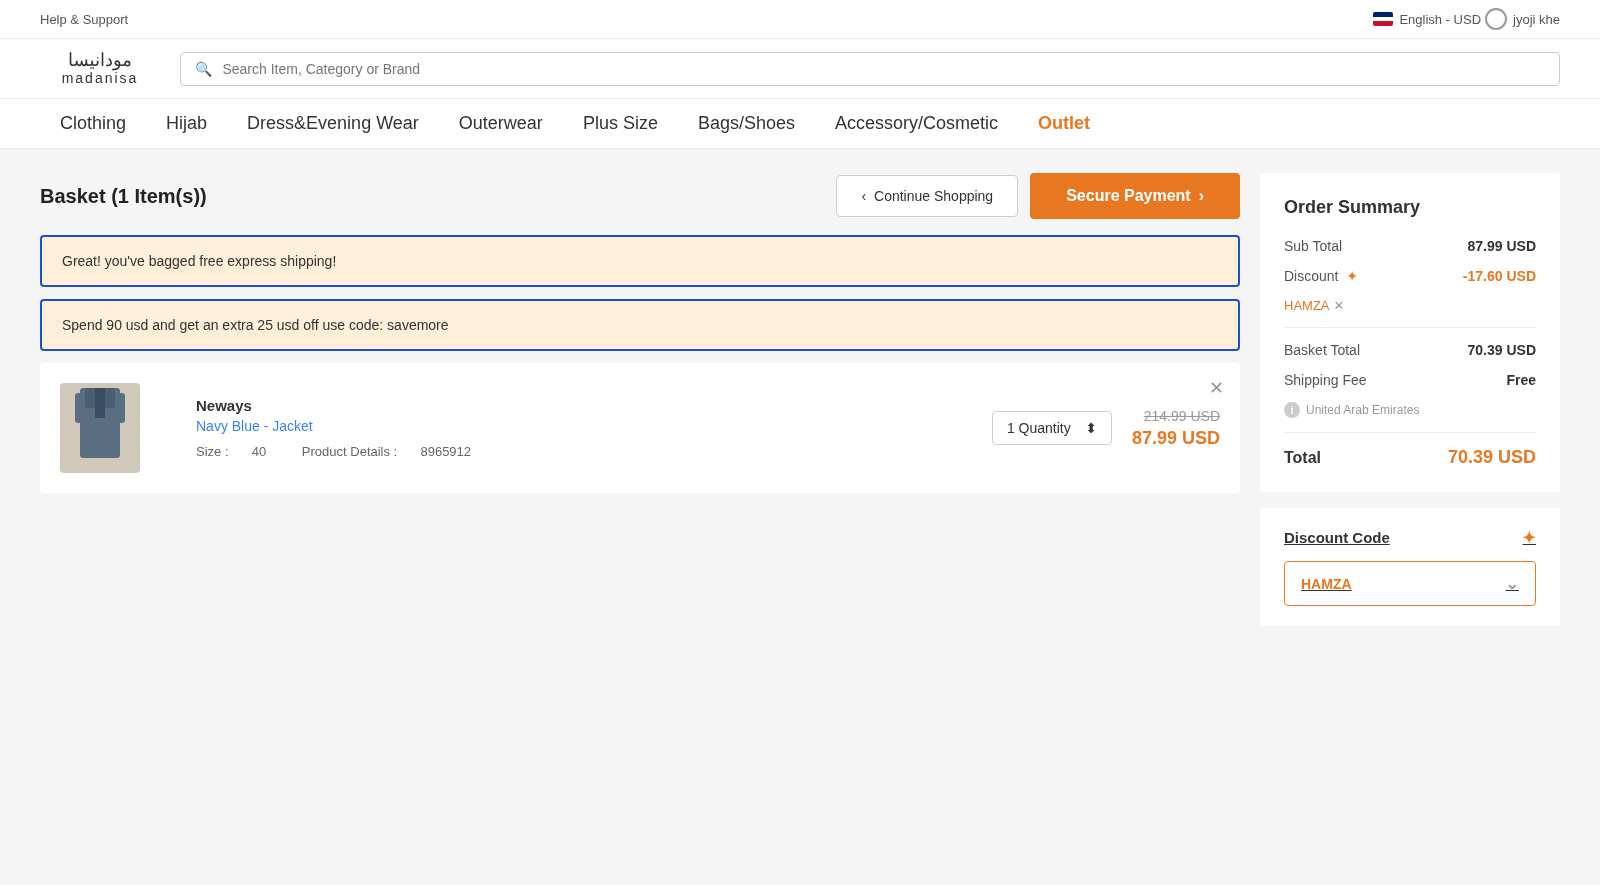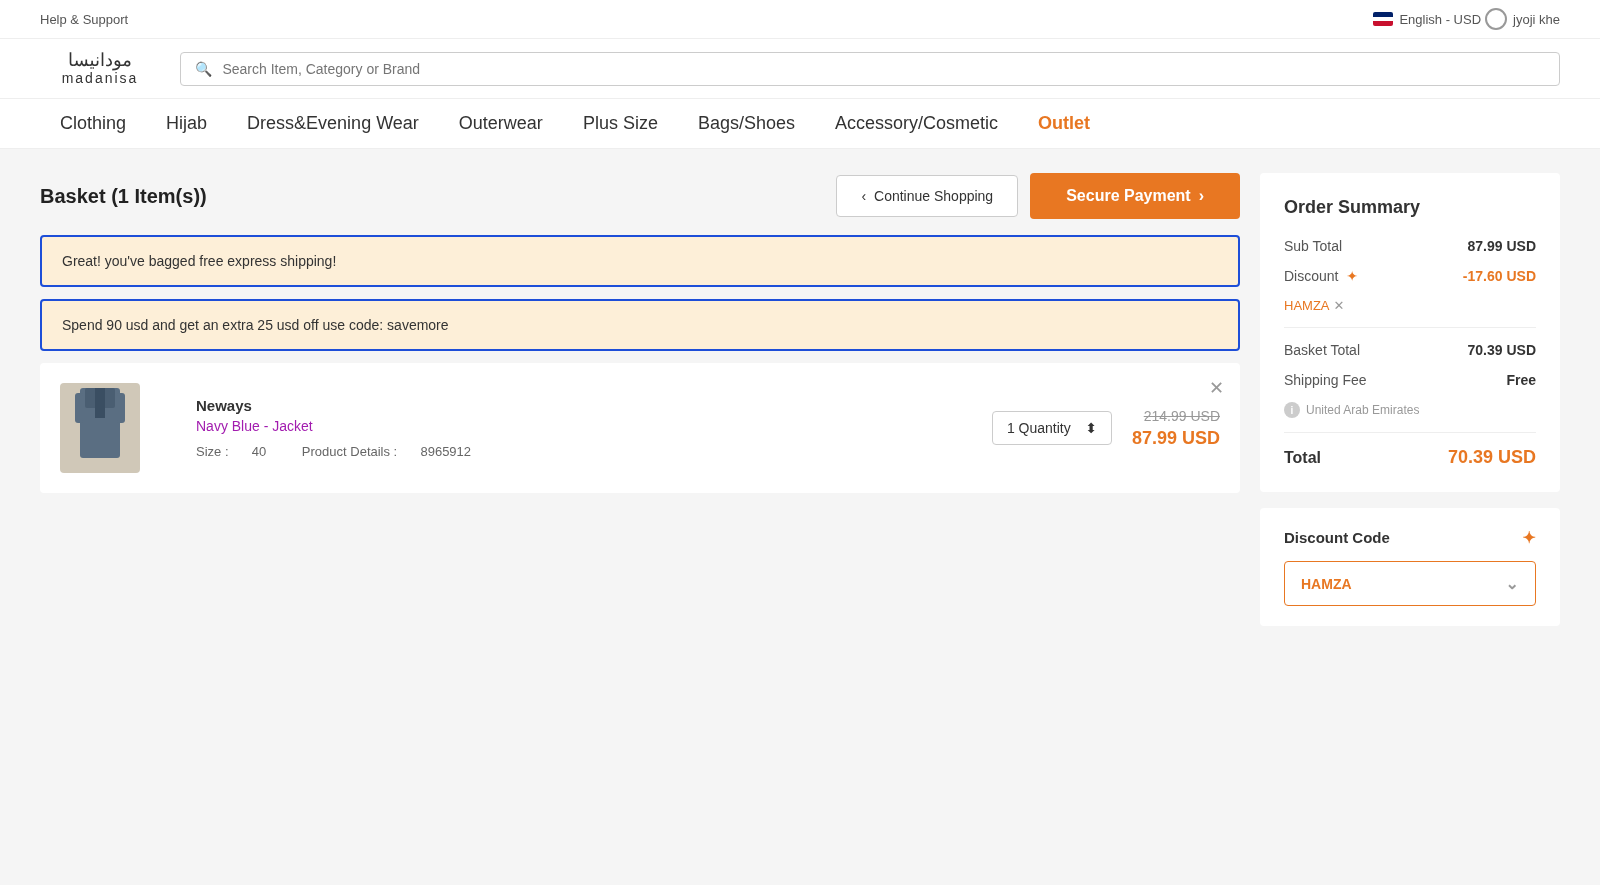--- a/index.html
+++ b/index.html
@@ -146,21 +146,21 @@
       border-radius: 4px;
       overflow: hidden;
       flex-shrink: 0;
       display: flex;
       align-items: center;
       justify-content: center;
     }
     .item-image svg { width: 50px; height: 80px; }
     .item-info { flex: 1; margin-left: 36px; }
     .item-brand { font-weight: bold; font-size: 15px; margin-bottom: 4px; }
-    .item-name { color: #a21caf; font-size: 14px; margin-bottom: 10px; }
+    .item-name { color: #3b82f6; font-size: 14px; margin-bottom: 10px; }
     .item-meta { font-size: 13px; color: #666; }
     .item-meta span { margin-right: 16px; }
     .quantity-selector {
       border: 1px solid #ccc;
       border-radius: 4px;
       padding: 8px 14px;
       font-size: 14px;
       cursor: pointer;
       display: flex;
       align-items: center;
@@ -216,20 +216,21 @@
     .shipping-info { display: flex; align-items: center; gap: 6px; color: #999; font-size: 12px; margin-top: 4px; }
     .info-circle { width: 16px; height: 16px; border-radius: 50%; background: #ccc; color: #fff; display: inline-flex; align-items: center; justify-content: center; font-size: 10px; font-weight: bold; flex-shrink: 0; }
     .total-row { display: flex; justify-content: space-between; align-items: center; margin-top: 8px; font-size: 16px; font-weight: bold; }
     .total-row .total-value { color: #e87722; font-size: 18px; font-weight: bold; }
 
     
     .discount-code-section {
       background: #fff;
       border-radius: 4px;
       padding: 20px 24px;
+      text-decoration: underline;
     }
     .discount-code-header {
       display: flex;
       align-items: center;
       justify-content: space-between;
       font-size: 15px;
       font-weight: 600;
     }
     .discount-code-header .badge { color: #e87722; font-size: 16px; }
     .discount-code-selected {

